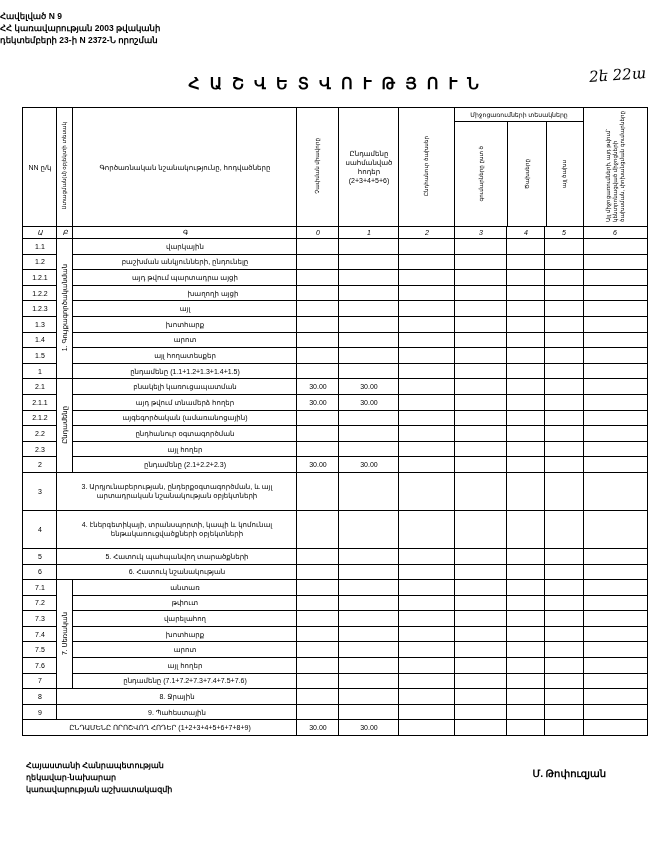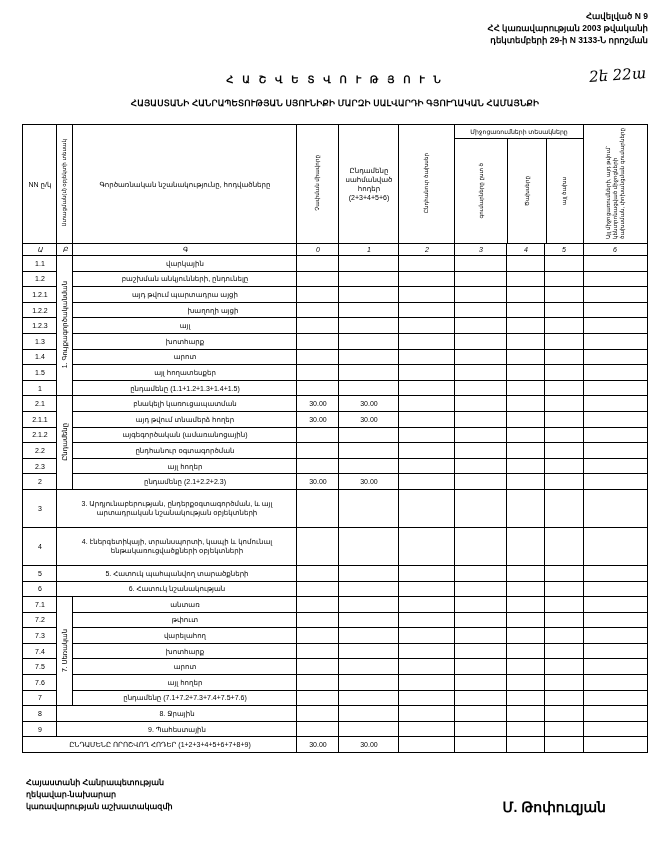--- a/index.html
+++ b/index.html
@@ -17,38 +17,37 @@
   }
   .page {
     position: relative;
     width: 670px;
     height: 845px;
     box-sizing: border-box;
     padding: 0;
   }
   
   .doc-header {
-    text-align: right;
     font-size: 8.5px;
     font-weight: bold;
     line-height: 12px;
     padding: 10px 22px 0 0;
   }
   .doc-header div { white-space: nowrap; }
 
   .title-block {
     margin-top: 28px;
     text-align: center;
     position: relative;
   }
   .title-main {
-    font-size: 10px;
+    font-size: 16px;
     font-weight: bold;
     letter-spacing: 3px;
-    margin-bottom: 12px;
+    font-family: Liberation Serif, serif;
   }
   .title-sub {
     font-size: 8.6px;
     font-weight: bold;
     line-height: 13px;
     letter-spacing: 0.2px;
   }
   .handwritten {
     position: absolute;
     right: 24px;
@@ -124,49 +123,49 @@
   }
   .amount { font-size: 7.2px; }
 
   
   .footer {
     margin: 24px 0 0 26px;
     font-size: 8px;
     font-weight: bold;
     line-height: 12px;
     position: relative;
+    font-family: Liberation Serif, serif;
   }
   .signature {
     position: absolute;
     right: 34px;
-    bottom: 0;
-    font-size: 14px;
+    bottom: 16px;
+    font-size: 10px;
     font-weight: bold;
   }
   .footer-wrap {
     position: relative;
     width: 640px;
     margin-left: 0;
   }
 </style>
 </head>
 <body>
 
 <div class="page">
 
   <div class="doc-header">
     <div>Հավելված N 9</div>
     <div>ՀՀ կառավարության 2003 թվականի</div>
-    <div>դեկտեմբերի 29-ի N 3133-Ն որոշման</div>
+    <div>դեկտեմբերի 23-ի N 2372-Ն որոշման</div>
   </div>
 
   <div class="title-block">
     <div class="handwritten">2ե 22ա</div>
     <div class="title-main">Հ Ա Շ Վ Ե Տ Վ Ո Ւ Թ Յ Ո Ւ Ն</div>
-    <div class="title-sub">ՀԱՅԱՍՏԱՆԻ ՀԱՆՐԱՊԵՏՈՒԹՅԱՆ ՍՅՈՒՆԻՔԻ ՄԱՐԶԻ ՍԱԼՎԱՐԴԻ ԳՅՈՒՂԱԿԱՆ ՀԱՄԱՅՆՔԻ</div>
   </div>
 
   <table class="main">
     <colgroup>
       <col style="width:34px">
       <col style="width:16px">
       <col style="width:224px">
       <col style="width:42px">
       <col style="width:60px">
       <col style="width:56px">

